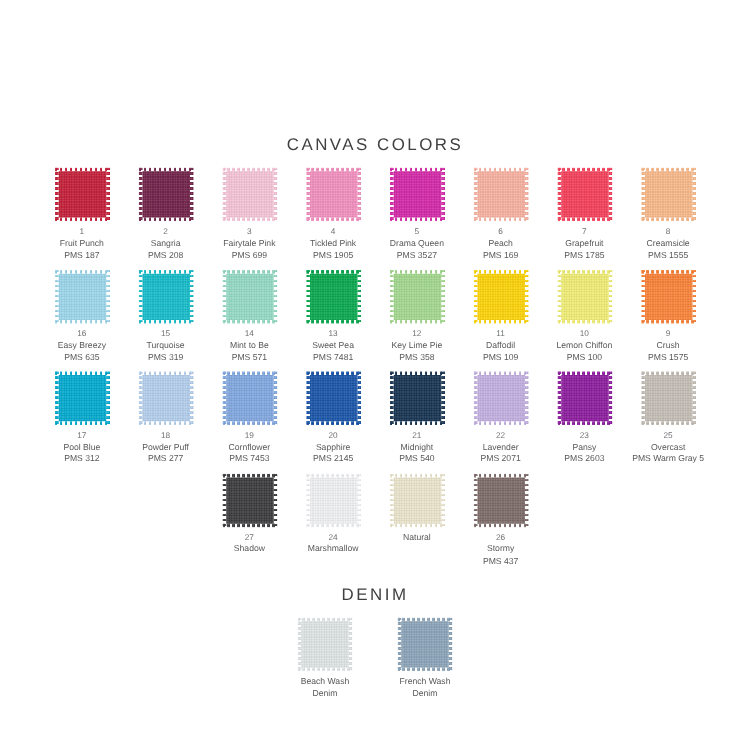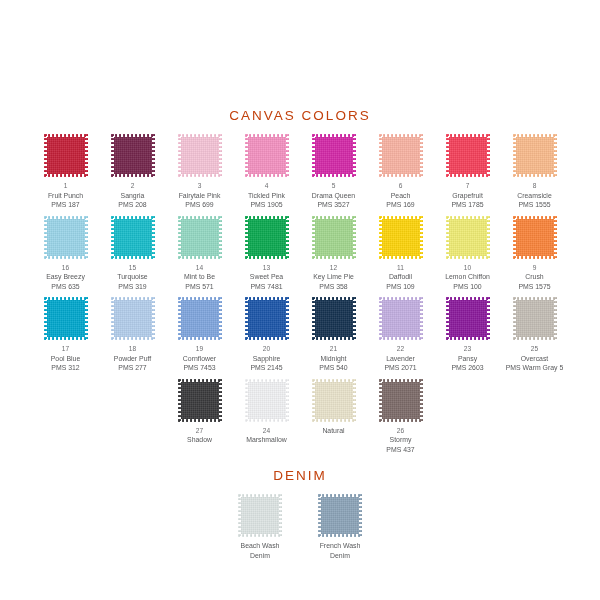--- a/index.html
+++ b/index.html
@@ -22,21 +22,21 @@
     height: 600px;
     position: relative;
     box-sizing: border-box;
   }
 
   
   .section-title {
     text-align: center;
     font-size: 13.5px;
     letter-spacing: 2.0px;
-    color: #c2410c;
+    color: #404040;
     font-weight: 400;
     font-family: "Liberation Sans", sans-serif;
   }
   #canvas-title { margin: 0; padding-top: 108px; }
   #denim-title  { margin: 0; padding-top: 0px; }
 
   
   .swatch-row {
     display: flex;
     justify-content: center;

